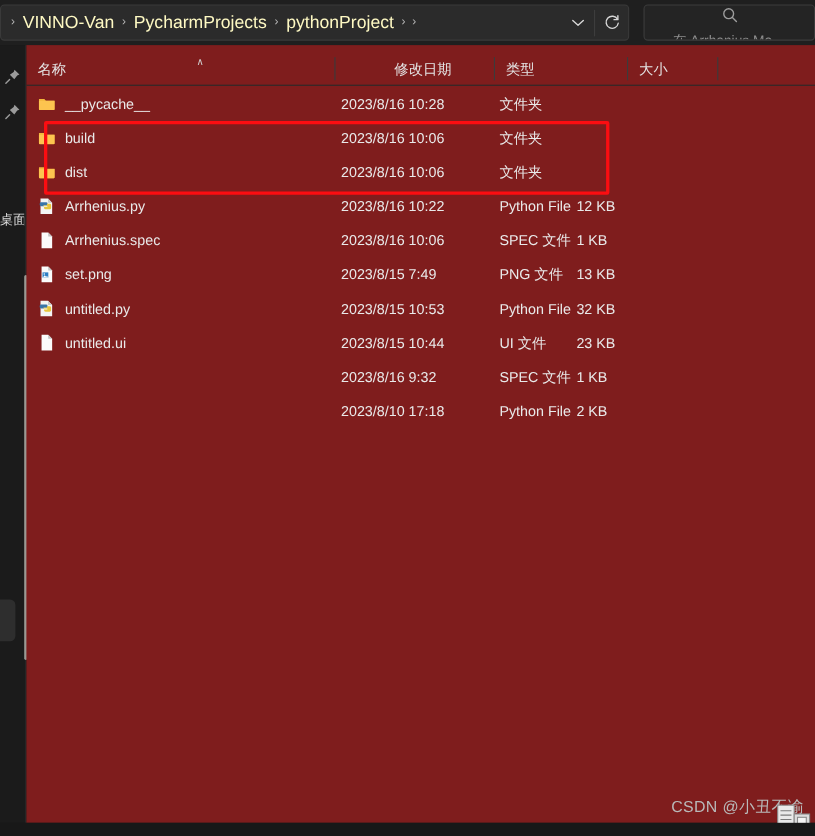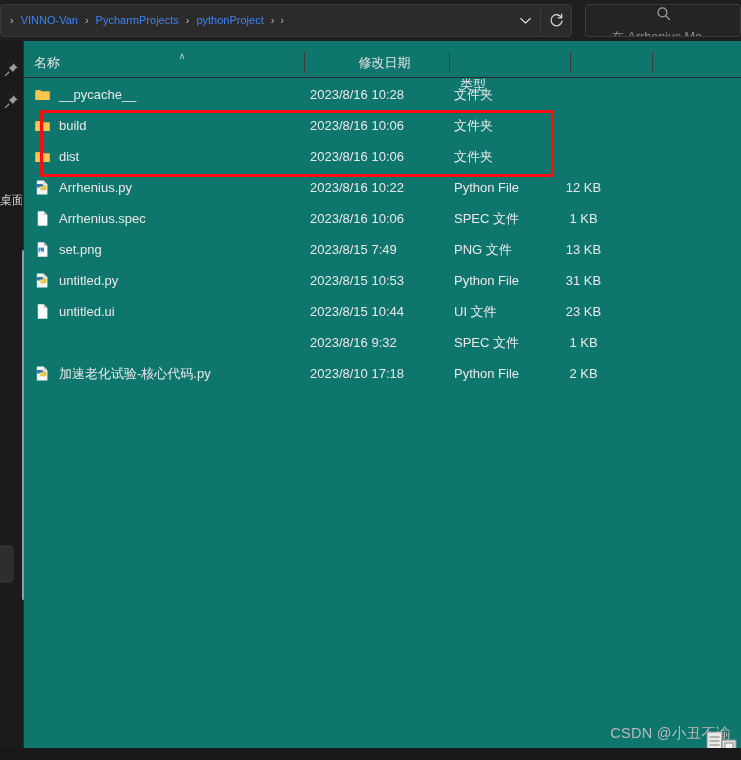--- a/index.html
+++ b/index.html
@@ -45,22 +45,22 @@
 
   .crumbs {
     display: flex;
     align-items: center;
     flex: 1;
     overflow: hidden;
     white-space: nowrap;
   }
 
   .crumb {
-    font-size: 11px;
-    color: #3b82f6;
+    font-size: 16px;
+    color: #fef9c3;
     padding: 3px 4px;
     border-radius: 3px;
     line-height: 17px;
   }
 
   .sep {
     color: #b9b9b9;
     font-size: 11px;
     padding: 0 3px;
     line-height: 17px;
@@ -152,21 +152,21 @@
     width: 3px; height: 350px;
     background: #9a9a94;
     border-radius: 2px;
   }
 
   
   .pane {
     position: absolute;
     left: 24px; top: 41px;
     width: 717px; height: 707px;
-    background: #0f766e;
+    background: #7f1d1d;
   }
 
   
   .colhead {
     position: absolute;
     left: 0; top: 7px;
     width: 717px; height: 29px;
   }
 
   .ch {
@@ -238,21 +238,21 @@
   .cell-type {
     position: absolute;
     left: 430px;
     white-space: nowrap;
   }
 
   .cell-size {
     position: absolute;
     left: 500px;
     width: 119px;
-    text-align: center;
+    text-align: left;
     white-space: nowrap;
   }
 
   
   .ico {
     width: 17px; height: 17px;
     flex: none;
     display: block;
   }
 
@@ -365,25 +365,28 @@
         <span>名称</span>
       </div>
       <div class="sort-caret">∧</div>
 
       <div class="ch-line" style="left:280px;"></div>
       <div class="ch" style="left:281px; width:149px;justify-content:center;">
         <span>修改日期</span>
       </div>
 
       <div class="ch-line" style="left:425px;"></div>
-      <div class="ch" style="left:426px; width:120px;margin-top:22px;">
+      <div class="ch" style="left:426px; width:120px;">
         <span>类型</span>
       </div>
 
       <div class="ch-line" style="left:546px;"></div>
+      <div class="ch" style="left:547px; width:80px;">
+        <span>大小</span>
+      </div>
 
       <div class="ch-line" style="left:628px;"></div>
     </div>
 
     <div class="head-underline"></div>
 
     <div class="rows">
 
       <div class="row">
         <div class="cell-name">
@@ -473,21 +476,21 @@
           <svg class="ico" viewBox="0 0 18 18" aria-hidden="true">
             <path d="M3 1.6 h7.2 l4.0 4.0 v10.8 h-11.2 Z" fill="#f4f4f4"></path>
             <path d="M10.2 1.6 l4.0 4.0 h-4.0 Z" fill="#c9c9c9"></path>
             <path d="M4.4 5.2 h4.0 a1.4 1.4 0 0 1 1.4 1.4 v1.6 h-3.6 v0.7 h-2.6 a1.4 1.4 0 0 1 -1.4 -1.4 v-0.9 a1.4 1.4 0 0 1 1.4 -1.4 Z" fill="#3a74a8"></path>
             <path d="M9.6 9.0 h-4.0 v-0.7 h3.6 v-1.6 h2.6 a1.4 1.4 0 0 1 1.4 1.4 v2.5 a1.4 1.4 0 0 1 -1.4 1.4 h-4.0 a1.4 1.4 0 0 1 -1.4 -1.4 v-0.8 h3.2 Z" fill="#e8c53c"></path>
           </svg>
           <span>untitled.py</span>
         </div>
         <div class="cell-date">2023/8/15 10:53</div>
         <div class="cell-type">Python File</div>
-        <div class="cell-size">31 KB</div>
+        <div class="cell-size">32 KB</div>
       </div>
 
       <div class="row">
         <div class="cell-name">
           <svg class="ico" viewBox="0 0 18 18" aria-hidden="true">
             <path d="M4 1.4 h6.4 l3.8 3.8 v11.4 h-10.2 Z" fill="#fbfbfb"></path>
             <path d="M10.4 1.4 l3.8 3.8 h-3.8 Z" fill="#c4c4c4"></path>
           </svg>
           <span>untitled.ui</span>
         </div>
@@ -496,29 +499,20 @@
         <div class="cell-size">23 KB</div>
       </div>
 
       <div class="row">
         <div class="cell-date">2023/8/16 9:32</div>
         <div class="cell-type">SPEC 文件</div>
         <div class="cell-size">1 KB</div>
       </div>
 
       <div class="row">
-        <div class="cell-name">
-          <svg class="ico" viewBox="0 0 18 18" aria-hidden="true">
-            <path d="M3 1.6 h7.2 l4.0 4.0 v10.8 h-11.2 Z" fill="#f4f4f4"></path>
-            <path d="M10.2 1.6 l4.0 4.0 h-4.0 Z" fill="#c9c9c9"></path>
-            <path d="M4.4 5.2 h4.0 a1.4 1.4 0 0 1 1.4 1.4 v1.6 h-3.6 v0.7 h-2.6 a1.4 1.4 0 0 1 -1.4 -1.4 v-0.9 a1.4 1.4 0 0 1 1.4 -1.4 Z" fill="#3a74a8"></path>
-            <path d="M9.6 9.0 h-4.0 v-0.7 h3.6 v-1.6 h2.6 a1.4 1.4 0 0 1 1.4 1.4 v2.5 a1.4 1.4 0 0 1 -1.4 1.4 h-4.0 a1.4 1.4 0 0 1 -1.4 -1.4 v-0.8 h3.2 Z" fill="#e8c53c"></path>
-          </svg>
-          <span>加速老化试验-核心代码.py</span>
-        </div>
         <div class="cell-date">2023/8/10 17:18</div>
         <div class="cell-type">Python File</div>
         <div class="cell-size">2 KB</div>
       </div>
 
     </div>
   </div>
 
   <div class="annot"></div>
 

